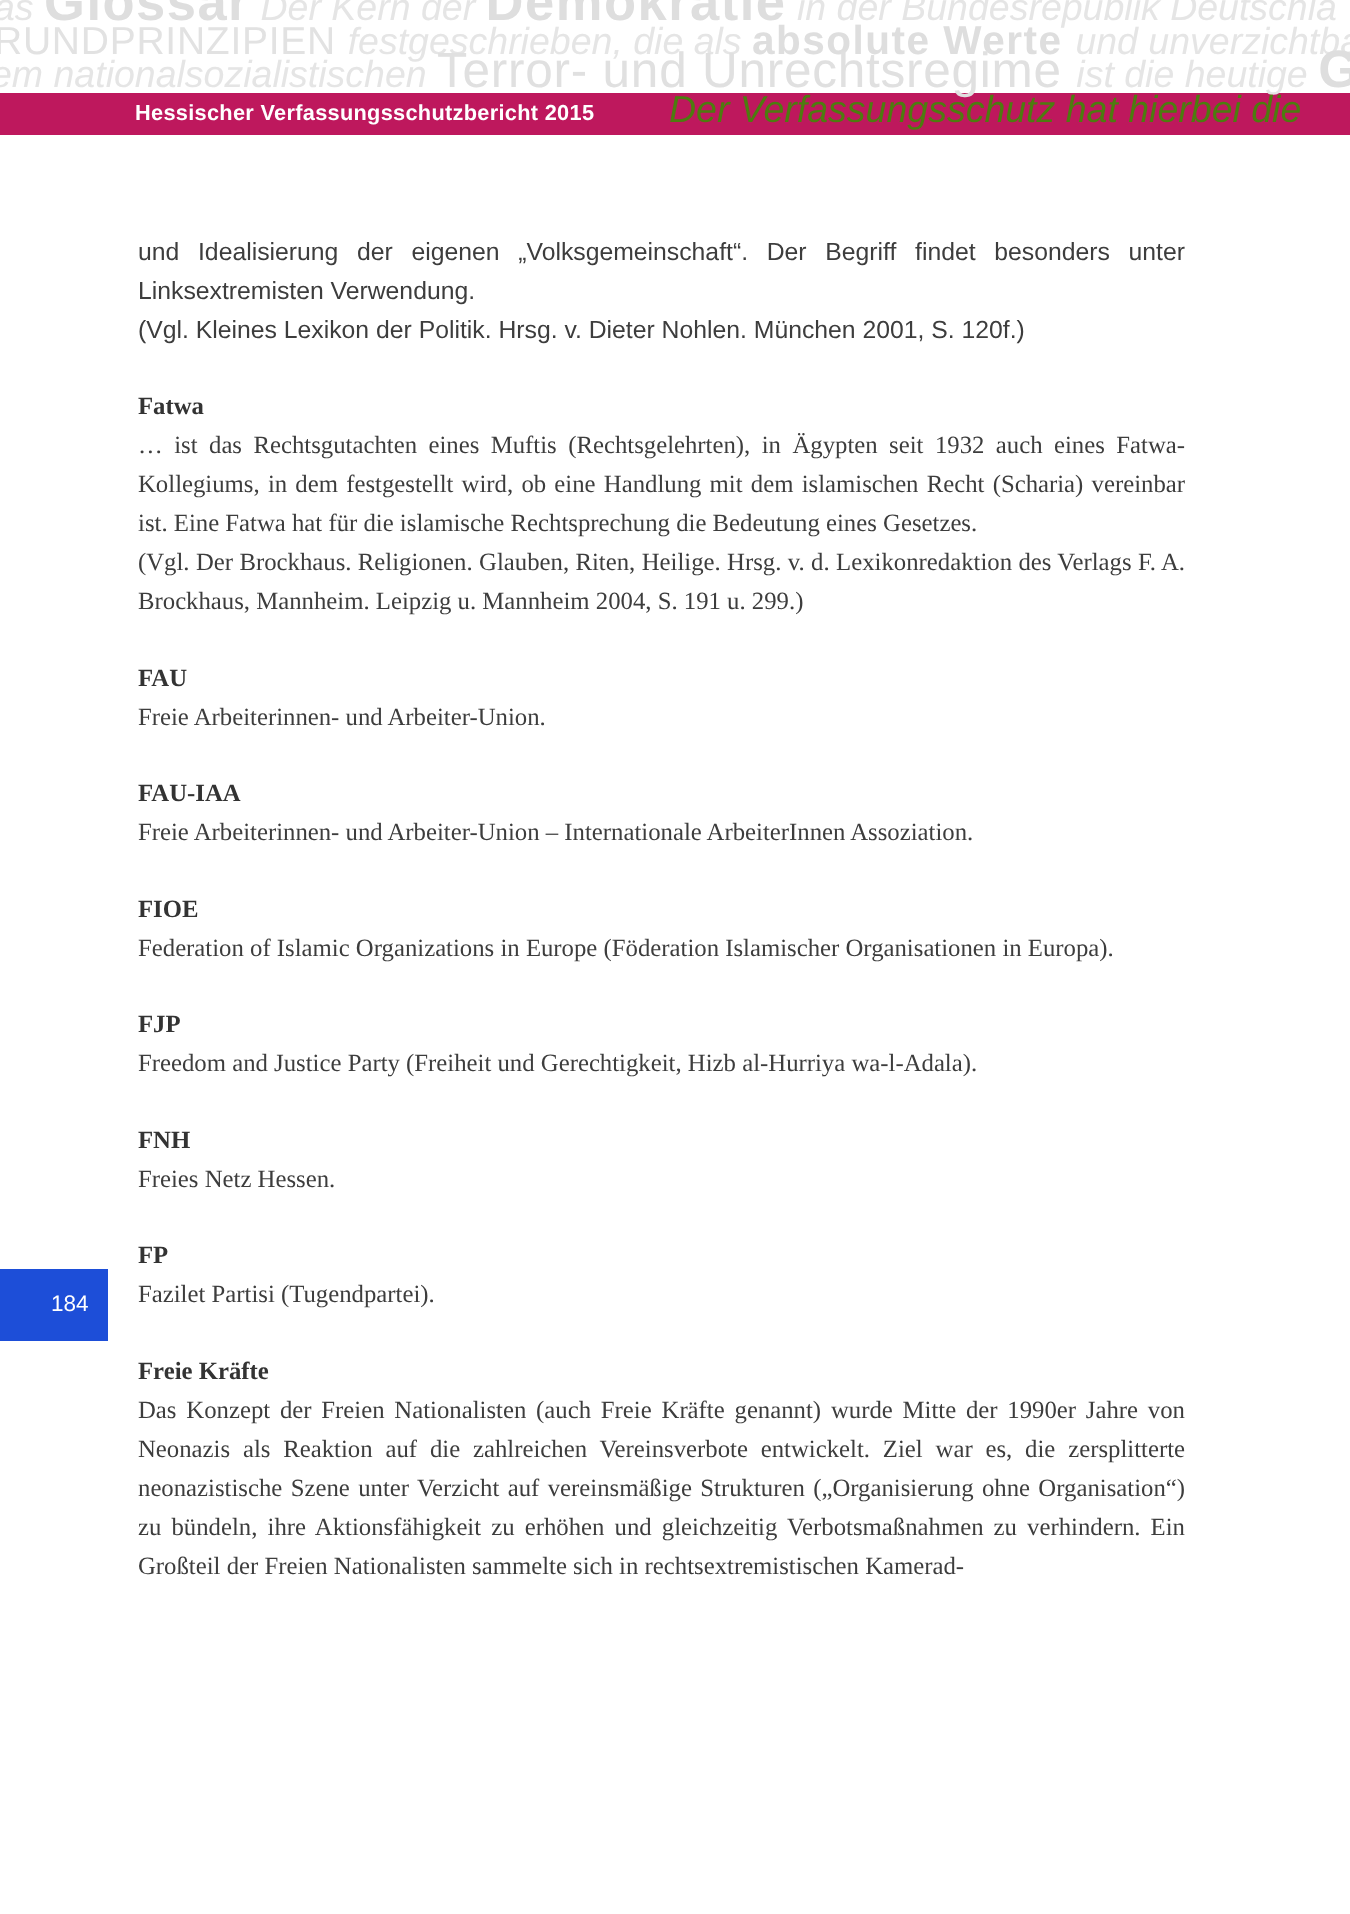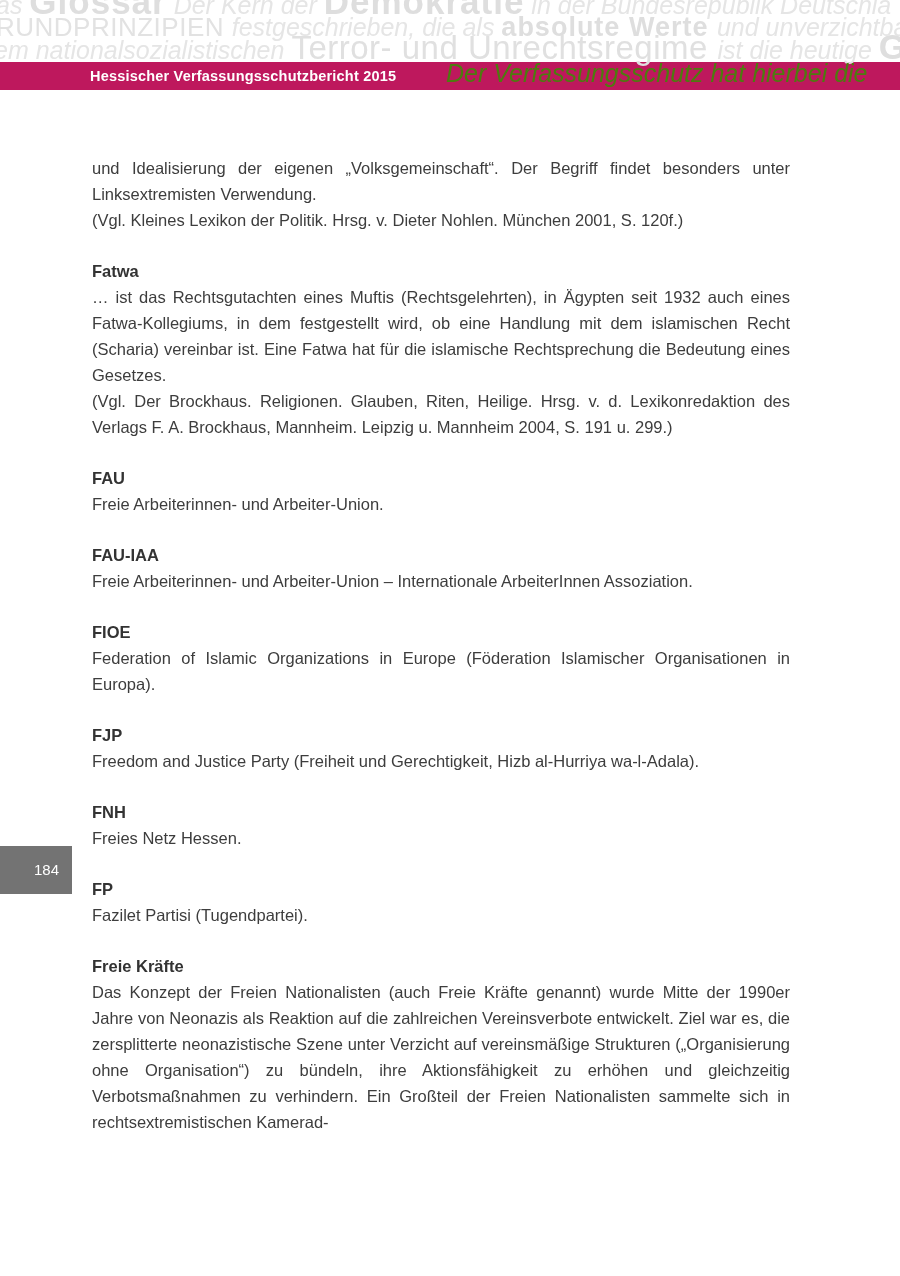--- a/index.html
+++ b/index.html
@@ -39,37 +39,37 @@
     position: absolute; left: 90px; top: 0;
     line-height: 28px;
     color: #ffffff; font-weight: bold; font-size: 14.5px;
     letter-spacing: 0.2px;
   }
 
   
   .page-tab {
     position: absolute; top: 846px; left: 0;
     width: 72px; height: 48px;
-    background: #737373;
+    background: #1d4ed8;
     color: #ffffff; font-size: 15px;
     text-align: right; line-height: 48px;
     box-sizing: border-box; padding-right: 13px;
     z-index: 3;
   }
 
   
   .content {
     position: absolute; top: 124px; left: 92px;
     width: 698px;
     font-size: 16.5px; line-height: 26px;
     color: #3d3d3d;
     margin-top: 31px;
   }
   .content p.para { margin: 0; text-align: justify; }
-  .entry { margin-top: 25px; }
+  .entry { margin-top: 25px; font-family: Liberation Serif, serif; }
   .entry h3.term {
     margin: 0;
     font-size: 16.5px; line-height: 26px;
     font-weight: 700; color: #333333;
   }
 </style>
 </head>
 <body>
 
 <div class="page">

